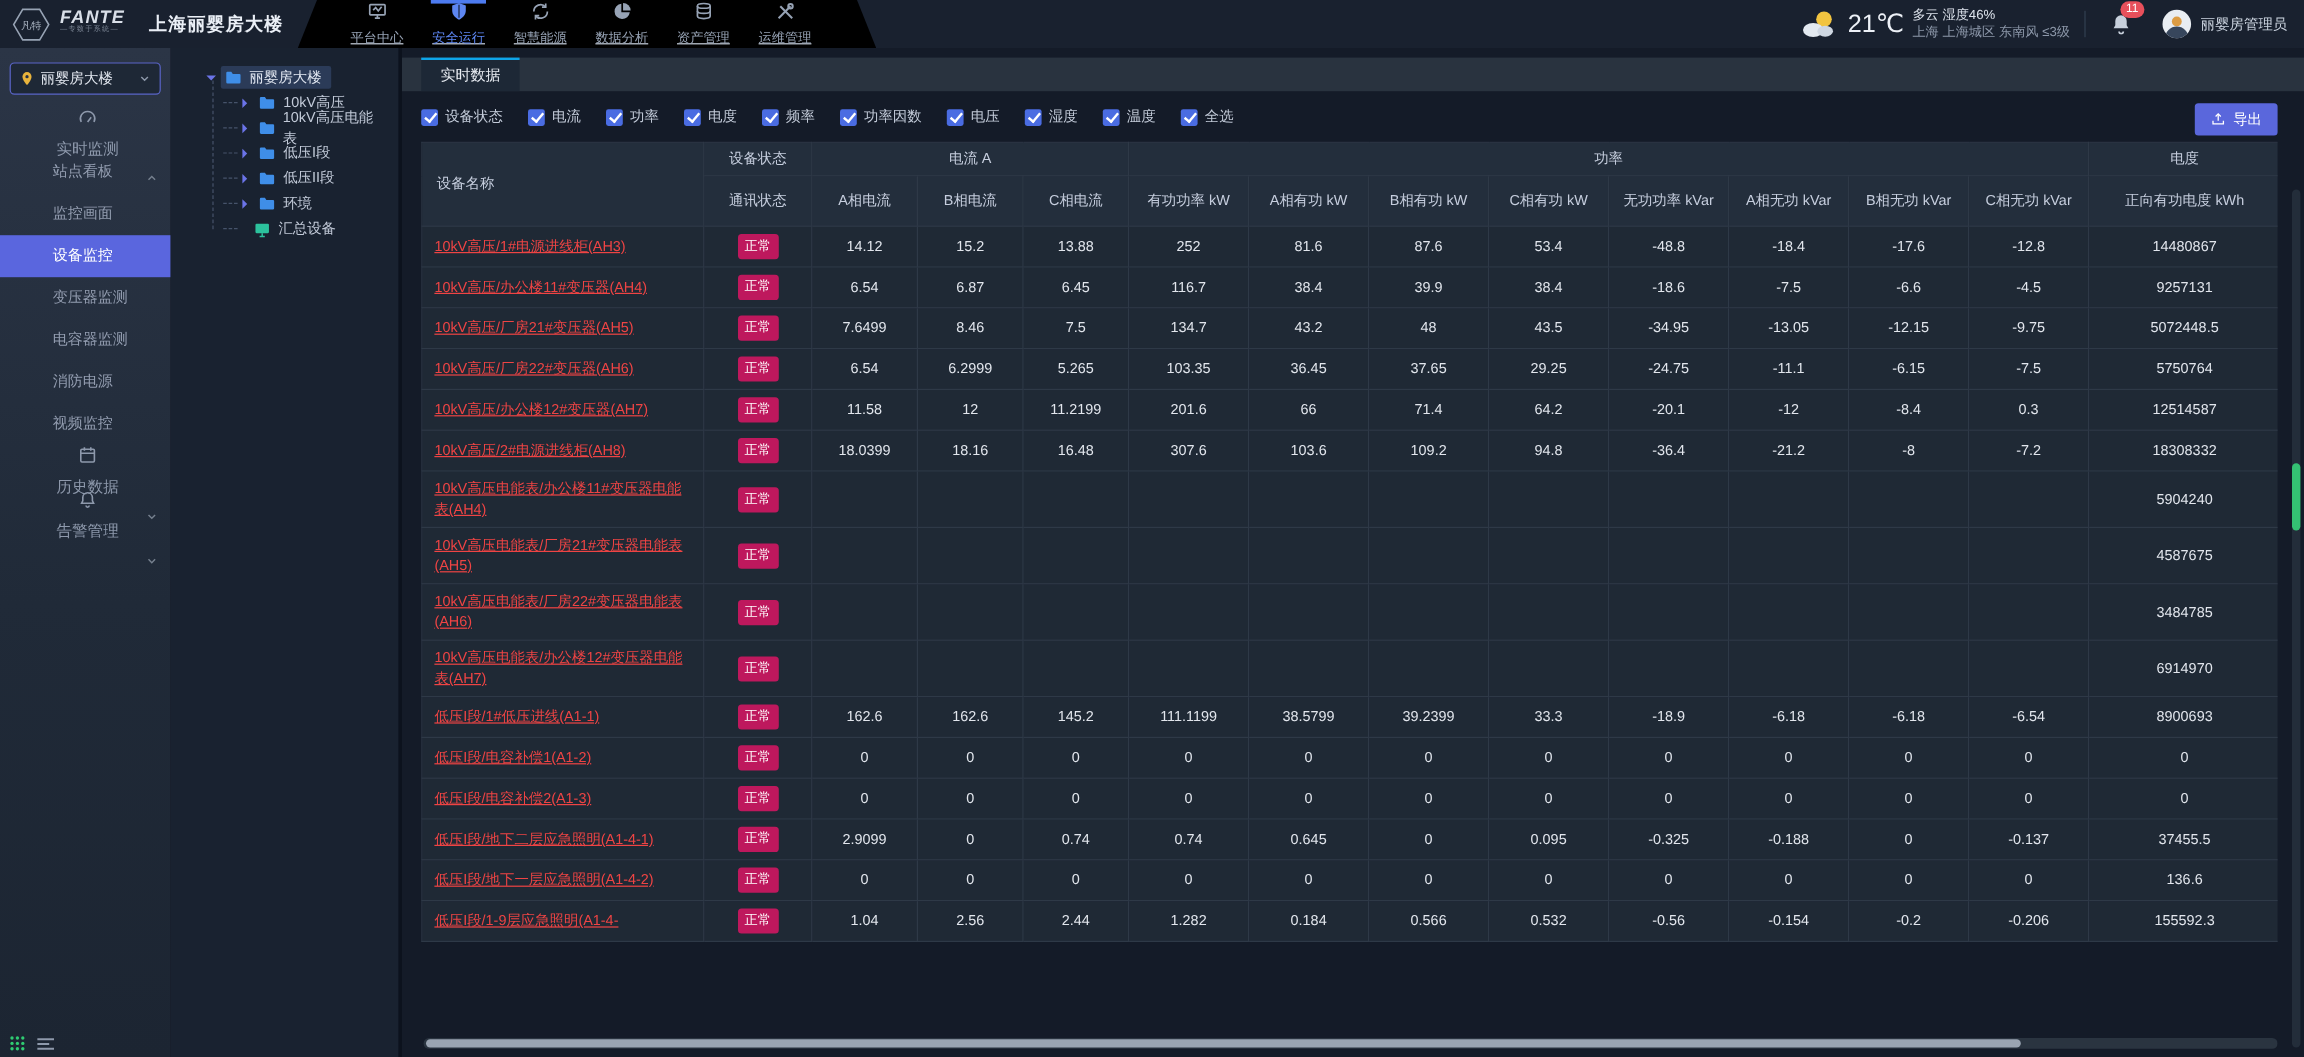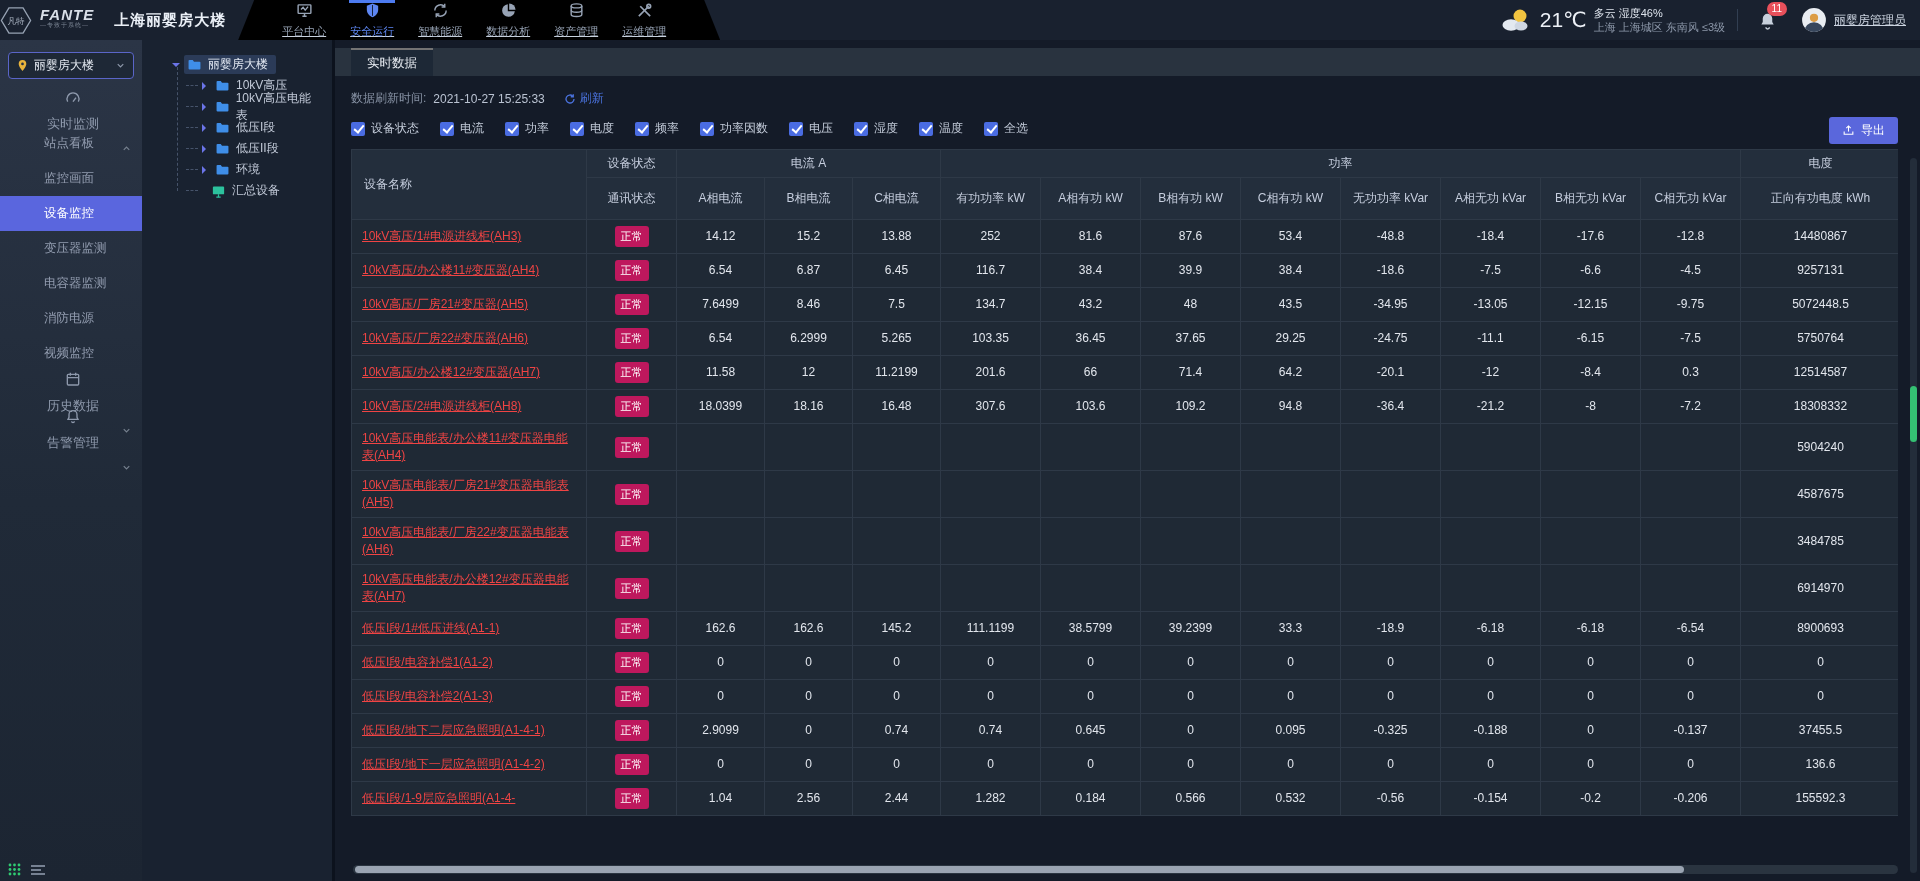--- a/index.html
+++ b/index.html
@@ -1,21 +1,21 @@
 <!DOCTYPE html>
 <html><head>
 <meta charset="utf-8">
 <style>
   * { box-sizing: border-box; margin: 0; padding: 0; }
   html,body { width:1920px; height:881px; overflow:hidden; background:#10141d;
     font-family:"Liberation Sans","DejaVu Sans",sans-serif; }
 
   
   .topbar { height:40px; background:#19212f; display:flex; align-items:stretch; position:relative; color:#c9d2de; }
-  .logo-area { display:flex; align-items:center; gap:8px; flex-shrink:0;justify-content:center; }
+  .logo-area { display:flex; align-items:center; padding-left:10px; gap:8px; flex-shrink:0;justify-content:center; }
   .brand-block { display:flex; flex-direction:column; line-height:11px; }
   .brand { font-size:15px; font-weight:bold; font-style:italic; letter-spacing:1px; color:#d9dfe8; }
   .tagline { font-size:6px; color:#7b8594; letter-spacing:1px; }
   .site-title { font-size:15px; font-weight:bold; color:#eaeff6; margin-left:12px; letter-spacing:1px; }
   .nav-wrap { display:flex; align-items:stretch; margin-left:12px; width:482px; padding:0 34px;
     background:#000000; clip-path:polygon(16px 0,calc(100% - 16px) 0,100% 100%,0 100%); gap:4px;text-decoration:underline; }
   .nav-item { width:64px; display:flex; flex-direction:column; align-items:center; justify-content:center;
     gap:3px; color:#97a3b5; font-size:11px; position:relative; cursor:pointer; }
   .nav-item svg { width:17px; height:17px; }
   .nav-item.active { color:#5d86f2; }
@@ -26,21 +26,21 @@
   .w-lines { font-size:11px; line-height:14px; }
   .w-line1 { color:#dde3ec; }
   .w-line2 { color:#8d98aa; }
   .tb-divider { width:1px; height:22px; background:#323f52; }
   .bell-wrap { position:relative; padding:4px 12px 0 8px; cursor:pointer; }
   .bell-wrap svg { width:19px; height:19px; }
   .notif-badge { position:absolute; top:-5px; right:2px; background:#e8505b; color:#fff; font-size:10px;
     padding:1px 5px; border-radius:9px; line-height:12px; }
   .user { display:flex; align-items:center; gap:7px; cursor:pointer; }
   .user svg { width:26px; height:26px; }
-  .username { font-size:12px; color:#ccd4e0;text-decoration:underline; }
+  .username { font-size:12px; color:#ccd4e0; }
 
   
   .app-body { display:flex; height:841px; }
 
   
   .sidebar { width:142px; flex-shrink:0; background:linear-gradient(180deg,#2b3546,#202a38 55%,#1c2532); position:relative; }
   .site-selector { margin:12px 8px 10px; height:27px; border:1px solid #5a65c8; border-radius:4px;
     background:#1e2836; display:flex; align-items:center; padding:0 7px; gap:5px; cursor:pointer; }
   .site-selector svg.pin { width:13px; height:13px; }
   .site-label { font-size:12px; color:#e4e9f1; flex:1; }
@@ -66,21 +66,21 @@
   .caret.down { border-top-color:#6b74e8; margin-top:5px; margin-right:4px; }
   .caret.right { border-left-color:#6b74e8; margin-left:2px; margin-right:2px; }
   .caret.none { border:none; width:8px; }
   .tree-children { position:relative; }
   .tree-children::before { content:''; position:absolute; left:31px; top:-8px; bottom:10px; border-left:1px dashed #46536a; }
   .node-ico { width:15px; height:13px; flex-shrink:0; }
 
   
   .main { flex:1; min-width:0; background:#141b28; display:flex; flex-direction:column; position:relative; }
   .tabstrip { margin-top:8px; height:28px; background:#29333f; display:flex; }
-  .tab { width:82px; margin-left:16px; background:#1d2836; border-top:2px solid #737373; color:#e8ecf2;
+  .tab { width:82px; margin-left:16px; background:#1d2836; border-top:2px solid #0ea5e9; color:#e8ecf2;
     font-size:12.5px; display:flex; align-items:center; justify-content:center; cursor:pointer; }
   .content { flex:1; min-height:0; display:flex; flex-direction:column; padding:0 22px 0 16px; position:relative; }
   .refresh-row { margin-top:14px; font-size:12px; color:#8792a4; display:flex; align-items:center; gap:7px; }
   .time { color:#bac3d2; }
   .refresh-btn { color:#4a72dd; display:flex; gap:4px; align-items:center; margin-left:12px; cursor:pointer; font-size:12px; }
   .refresh-btn svg { width:12px; height:12px; }
   .filter-row { margin-top:13px; display:flex; align-items:center; gap:21px; position:relative; }
   .filter { display:flex; align-items:center; gap:6px; font-size:12px; color:#c3cbd9; cursor:pointer; }
   .cb { width:14px; height:14px; background:#4a6ce2; border-radius:2px; position:relative; flex-shrink:0; }
   .cb::after { content:''; position:absolute; left:4.5px; top:1.5px; width:4px; height:8px;
@@ -374,31 +374,20 @@
           </span>
         </div>
       </div>
     </div>
 
   <main class="main">
     <div class="tabstrip">
       <div class="tab">实时数据</div>
     </div>
     <div class="content">
-      <div class="refresh-row">
-        <span>数据刷新时间:</span>
-        <span class="time">2021-10-27 15:25:33</span>
-        <span class="refresh-btn">
-          <svg viewBox="0 0 24 24" fill="none" stroke="currentColor" stroke-width="2.6">
-            <path d="M20 12a8 8 0 11-2.4-5.7"></path>
-              <path d="M18.5 2.5v5h-5"></path>
-          </svg>
-          <span>刷新</span>
-        </span>
-      </div>
       <div class="filter-row" id="filterrow">
         <label class="filter">
             <span class="cb"></span>
             <span>设备状态</span>
           </label>
           <label class="filter">
             <span class="cb"></span>
             <span>电流</span>
           </label>
           <label class="filter">

